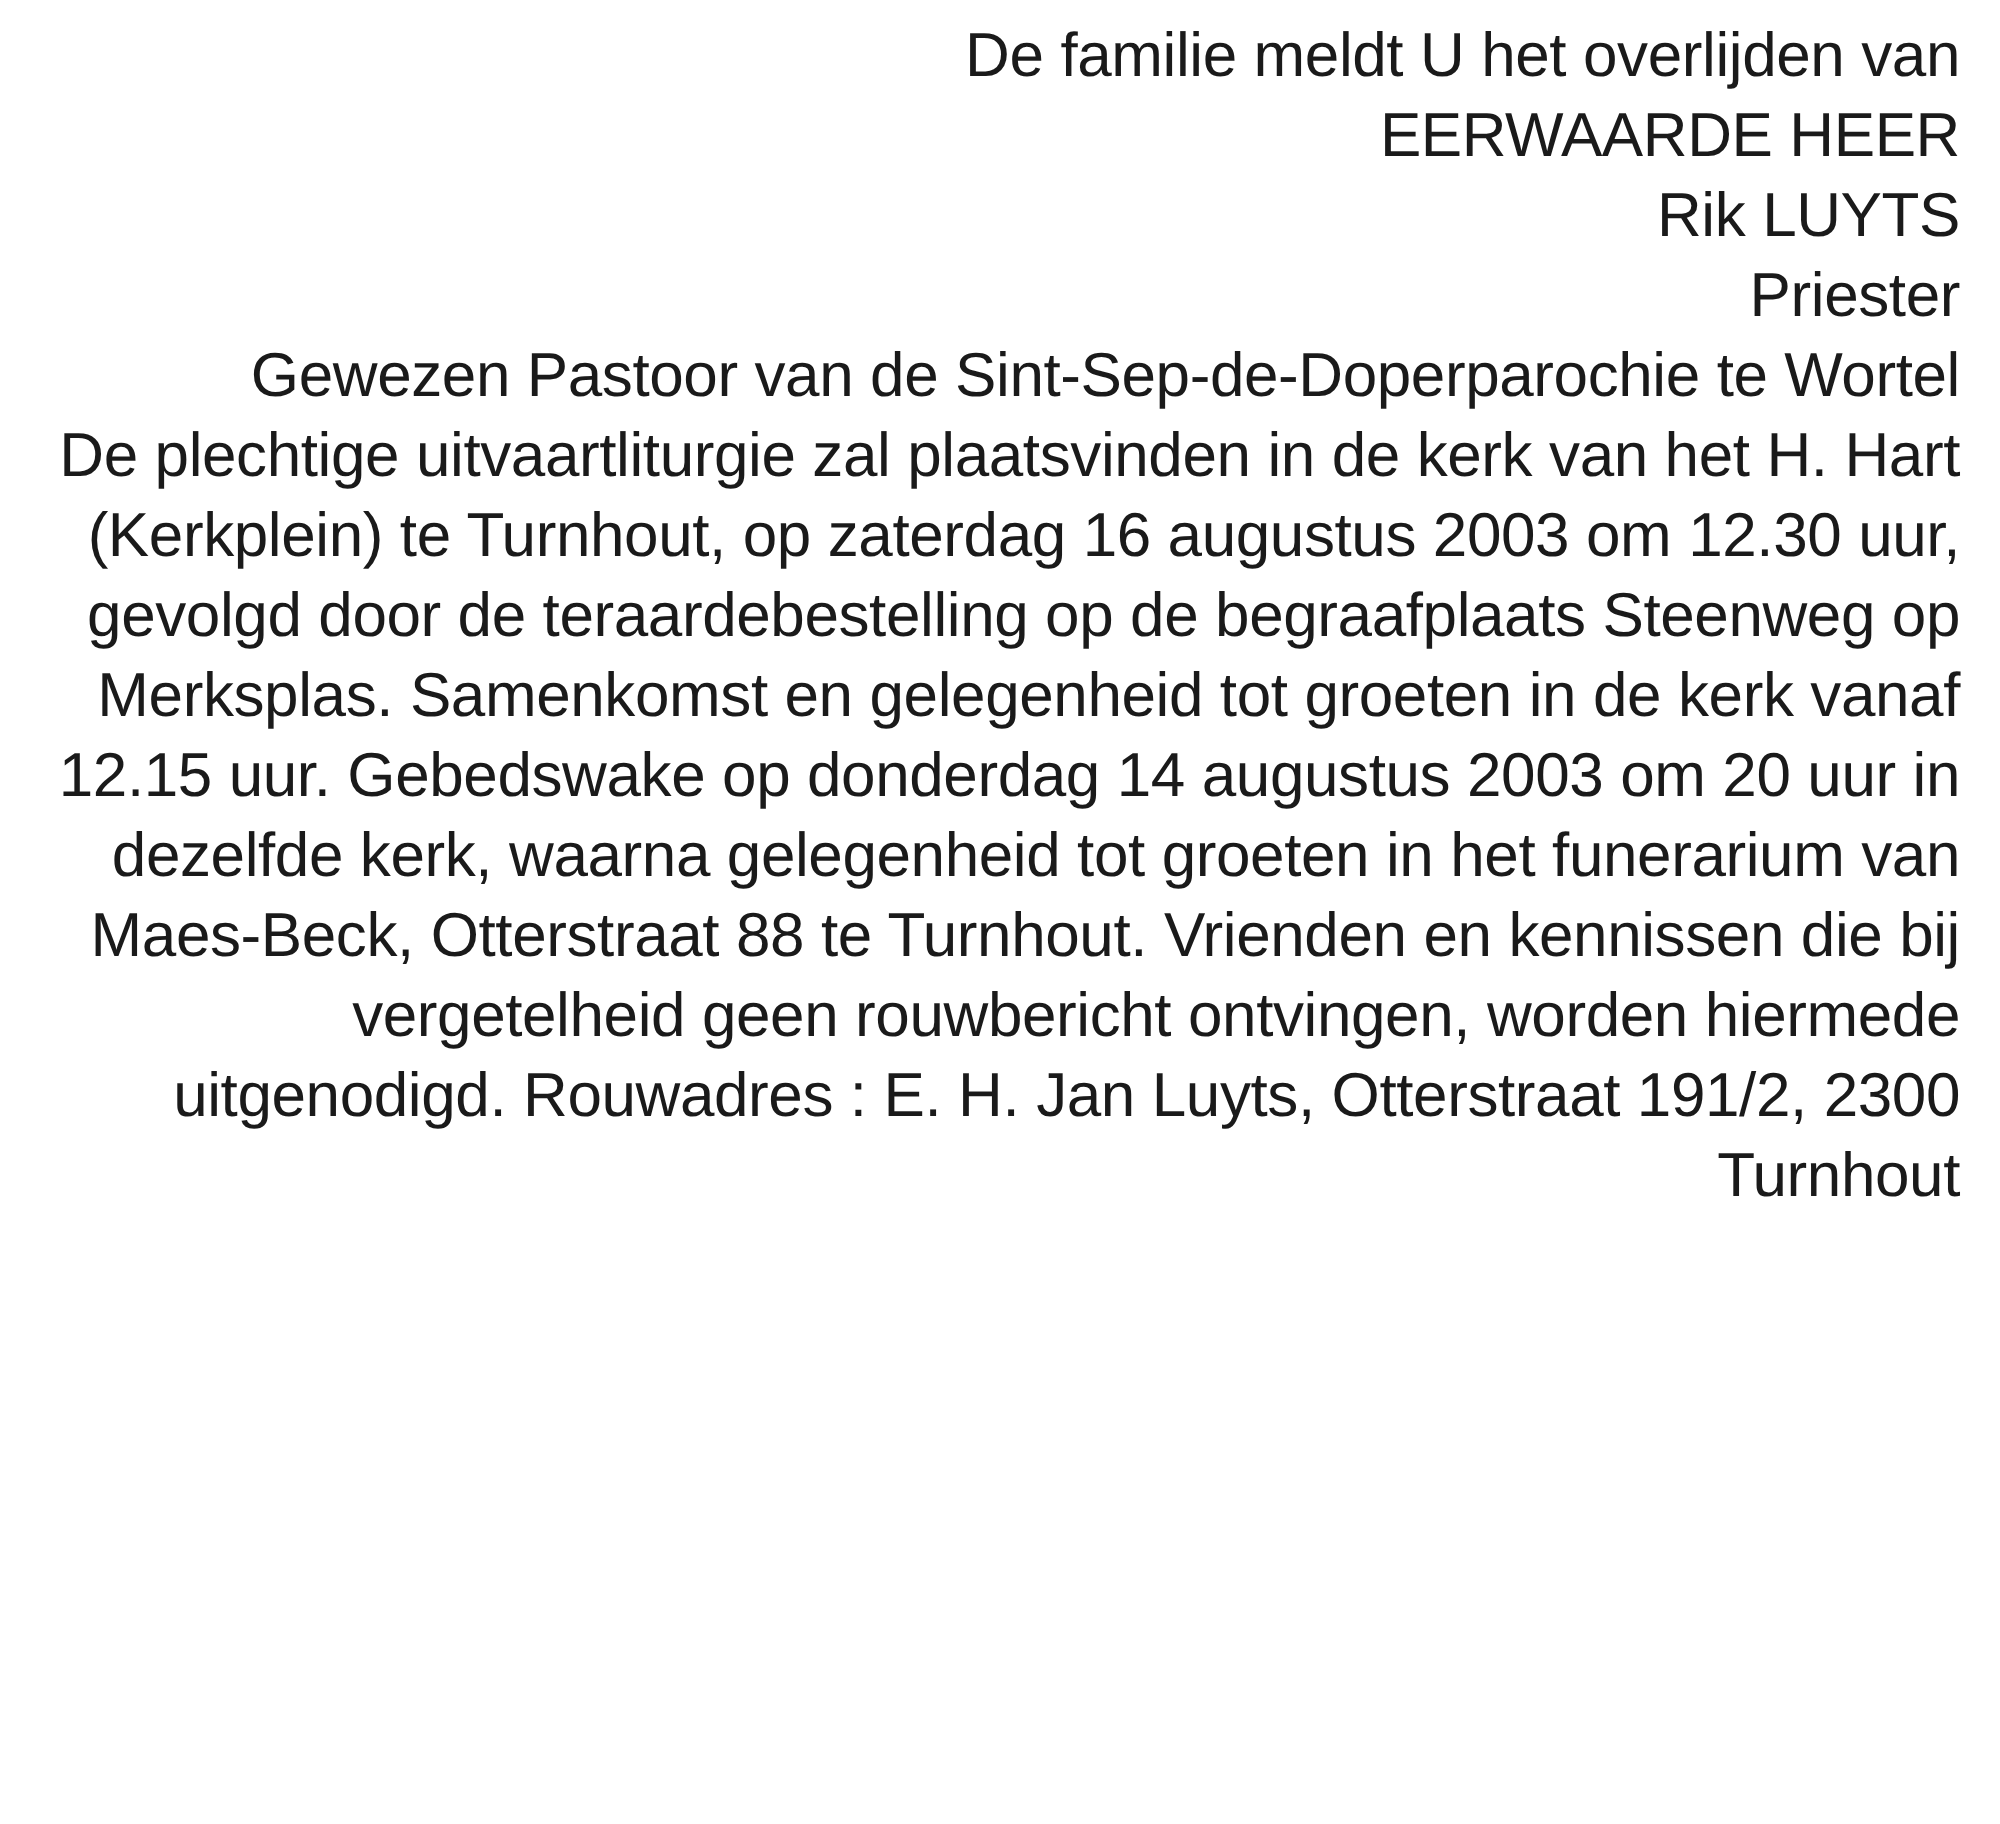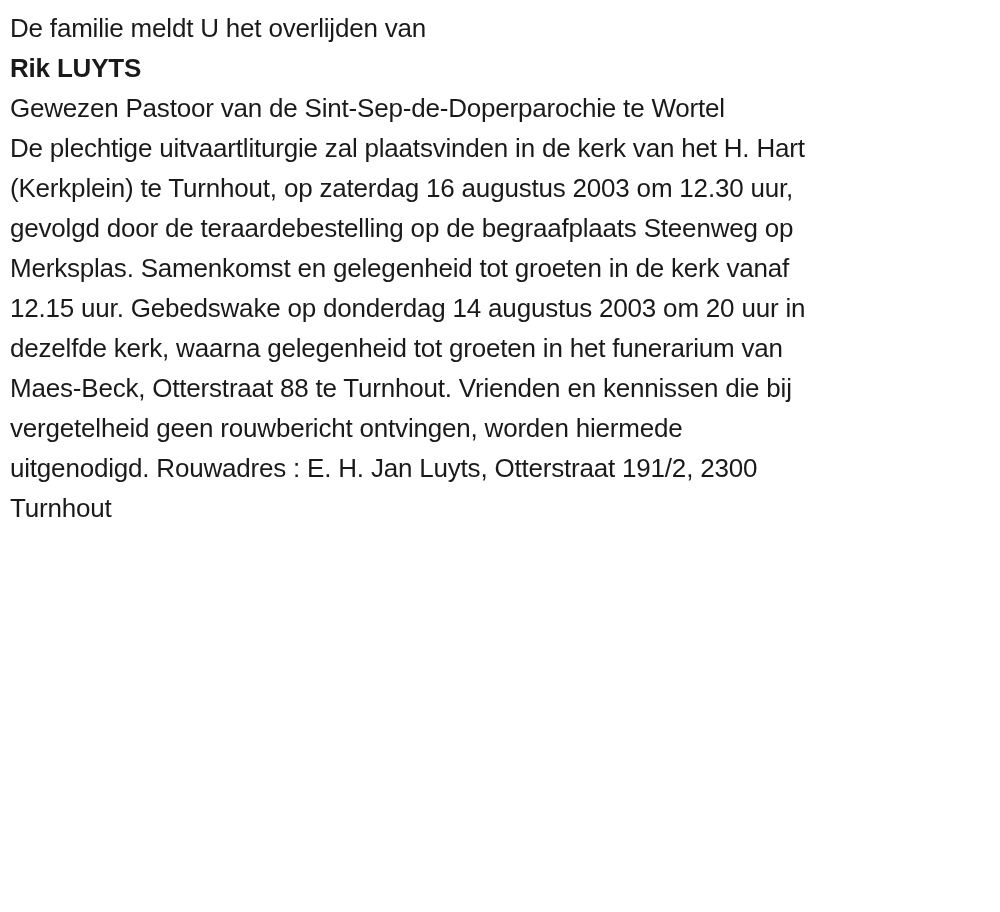--- a/index.html
+++ b/index.html
@@ -12,41 +12,44 @@
     height: 912px;
     box-sizing: border-box;
     padding: 8px 20px 0 10px;
     background: #ffffff;
     font-family: "Liberation Sans", "DejaVu Sans", sans-serif;
     color: #1a1a1a;
     overflow: hidden;
   }
   .page p {
     margin: 0;
-    font-size: 26px;
+    font-size: 31px;
     line-height: 40px;
     white-space: pre-line;
     letter-spacing: -0.2px;
+    text-align: right;
   }
   .intro    { margin-bottom: 41px; }
   .title    { margin-bottom: 7px; }
-  .name     { font-weight: bold; font-size: 27px; margin-bottom: 7px; }
+  .name     { font-weight: normal; font-size: 27px; margin-bottom: 7px; }
   .role     { margin-bottom: 45px; }
   .function { margin-bottom: 39px; }
   .birth    { margin-bottom: 41px; }
 </style>
 </head>
 <body>
 
 <div class="page">
   <p class="intro">De familie meldt U het overlijden van</p>
 
+  <p class="title">EERWAARDE HEER</p>
 
   <p class="name">Rik LUYTS</p>
 
+  <p class="role">Priester</p>
 
   <p class="function">Gewezen Pastoor van de Sint-Sep-de-Doperparochie te Wortel</p>
 
 
   <p class="funeral">De plechtige uitvaartliturgie zal plaatsvinden in de kerk van het H. Hart
 (Kerkplein) te Turnhout, op zaterdag 16 augustus 2003 om 12.30 uur,
 gevolgd door de teraardebestelling op de begraafplaats Steenweg op
 Merksplas. Samenkomst en gelegenheid tot groeten in de kerk vanaf
 12.15 uur. Gebedswake op donderdag 14 augustus 2003 om 20 uur in
 dezelfde kerk, waarna gelegenheid tot groeten in het funerarium van

